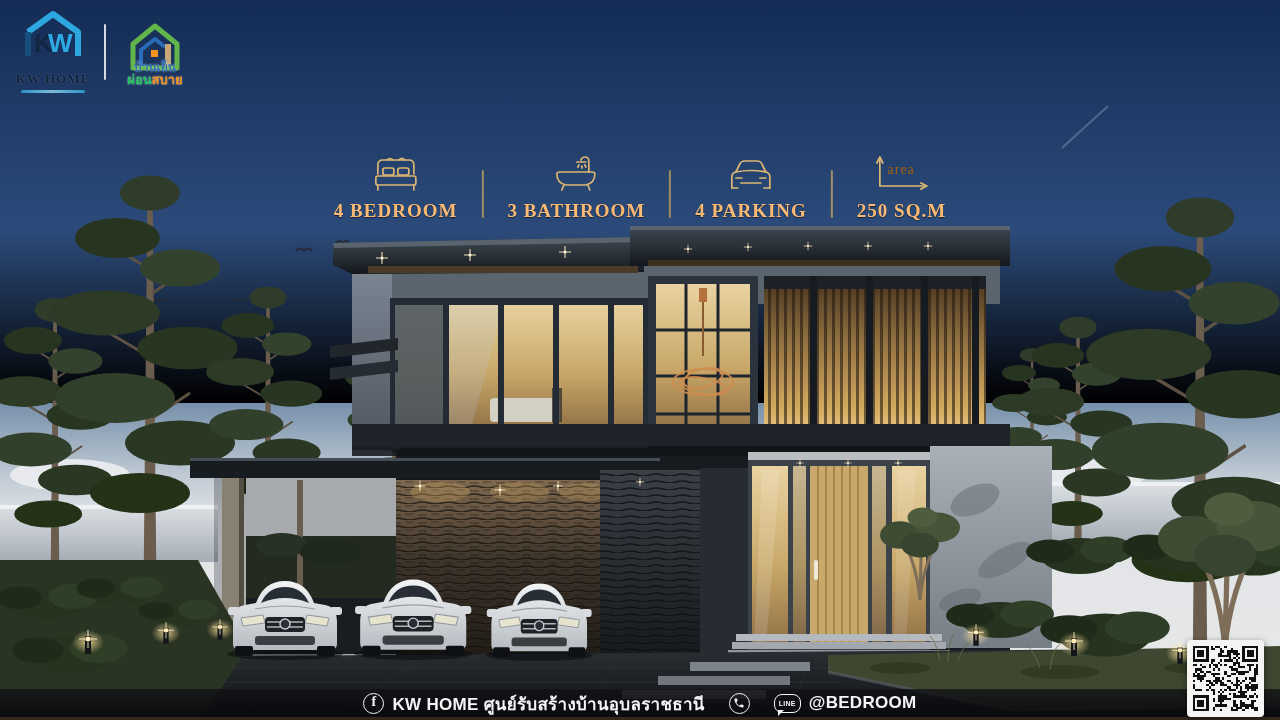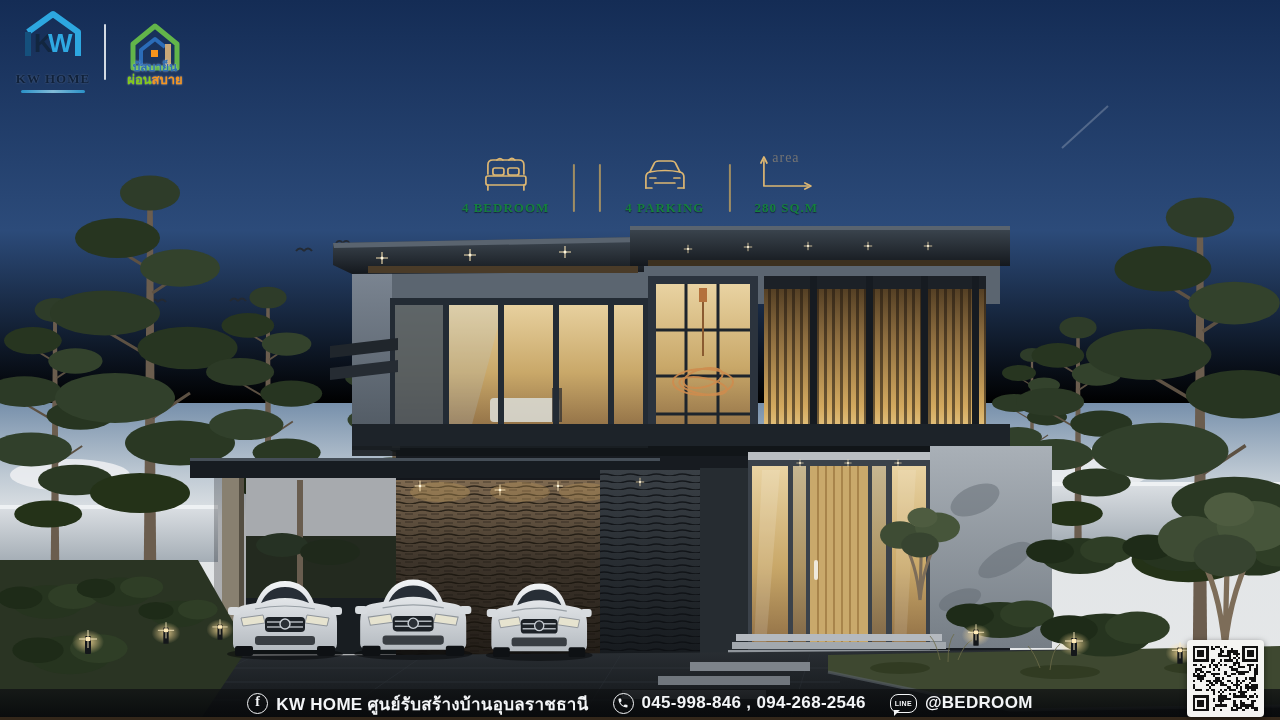--- a/index.html
+++ b/index.html
@@ -13,43 +13,43 @@
   .kw-name{font-family:Liberation Serif, serif;font-weight:bold;font-size:13px;
            letter-spacing:1px;color:#10213a;text-shadow:0 0 2px rgba(255,255,255,.25);margin-top:11px;}
   .kw-tagline{width:64px;height:3px;margin-top:3px;border-radius:2px;
               background:linear-gradient(90deg,#2da7e0,#9adcf5,#2da7e0);opacity:.8;}
   .brand-divider{width:2px;height:56px;background:#e8edf2;opacity:.9;border-radius:1px;}
   .partner-logo{display:flex;flex-direction:column;align-items:center;width:74px;margin-top:2px;}
   .partner-line1{font-weight:bold;font-size:12px;line-height:11px;color:#2f6fb5;
                  text-shadow:0 0 2px rgba(255,255,255,.55);margin-top:-12px;}
   .partner-line2{font-weight:bold;font-size:13px;line-height:13px;
                  text-shadow:0 0 2px rgba(255,255,255,.55);}
-  .partner-line2 .p1{color:#84cc16;}
+  .partner-line2 .p1{color:#22c55e;}
   .partner-line2 .p2{color:#f7941d;margin-top:32px;}
 
   
   .gold-text{background:linear-gradient(180deg,#fdf3c0 0%,#eed694 28%,#d3aa52 52%,#a37d2f 72%,#eed염 0,#eed89b 100%);
              -webkit-background-clip:text;background-clip:text;color:transparent;}
   .title-block{position:absolute;top:26px;left:0;width:100%;text-align:center;z-index:4;}
   .poster-title{margin:0;font-family:"Liberation Serif",serif;font-weight:bold;font-size:47px;
                 letter-spacing:5px;filter:drop-shadow(0 2px 2px rgba(0,0,0,.45));}
   .poster-price{margin:10px 0 0 0;font-family:"Liberation Serif",serif;font-weight:bold;
                 font-size:27px;letter-spacing:2px;filter:drop-shadow(0 1px 1px rgba(0,0,0,.4));}
 
   
   .features{position:absolute;top:150px;left:50%;transform:translateX(-50%);
             display:flex;align-items:flex-end;gap:24px;z-index:4;}
   .feature{display:flex;flex-direction:column;align-items:center;gap:6px;}
   .feature .icon-box{height:44px;display:flex;align-items:flex-end;justify-content:center;position:relative;}
   .feature svg{stroke:#dcb672;fill:none;stroke-width:1.7;stroke-linecap:round;stroke-linejoin:round;}
-  .feature-label{font-family:"Liberation Serif",serif;font-weight:bold;font-size:13px;
-                 letter-spacing:1px;color:#15803d;text-shadow:0 1px 1px rgba(0,0,0,.5);white-space:nowrap;text-align:center;}
+  .feature-label{font-family:"Liberation Serif",serif;font-weight:bold;font-size:19px;
+                 letter-spacing:1px;color:#fdba74;text-shadow:0 1px 1px rgba(0,0,0,.5);white-space:nowrap;text-align:center;}
   .feature-divider{width:2px;height:48px;margin-bottom:4px;background:#c9a55e;opacity:.75;border-radius:1px;}
-  .area-caption{position:absolute;left:14px;top:0;font-family:"Liberation Serif",serif;
-                font-size:14px;color:#737373;letter-spacing:1px;}
+  .area-caption{position:absolute;left:14px;top:12px;font-family:"Liberation Serif",serif;
+                font-size:14px;color:#a16207;letter-spacing:1px;}
 
   
   .footer-bar{position:absolute;left:0;bottom:0;width:100%;height:31px;z-index:6;
               background:linear-gradient(180deg,rgba(16,18,20,.78),rgba(8,10,12,.94));
               border-bottom:3px solid #33271a;box-sizing:border-box;
               display:flex;align-items:center;justify-content:center;gap:24px;
               color:#f3f5f7;font-size:17px;font-weight:bold;letter-spacing:.3px;}
   .contact{display:flex;align-items:center;gap:8px;white-space:nowrap;}
   .circle-icon{width:21px;height:21px;border:1.7px solid #f3f5f7;border-radius:50%;
                display:grid;place-items:center;box-sizing:border-box;}
@@ -428,21 +428,21 @@
       <span class="kw-tagline"></span>
     </div>
     <span class="brand-divider"></span>
     <div class="partner-logo">
       <svg width="60" height="54" viewBox="0 0 60 54">
         <path d="M8,24 L30,6 L52,24 V48 H8 Z" fill="none" stroke="#62b54a" stroke-width="5" stroke-linejoin="round"></path>
         <path d="M16,46 V30 L30,19 L40,27" fill="none" stroke="#2b6cb8" stroke-width="4" stroke-linejoin="round"></path>
         <rect x="40" y="24" width="6" height="22" fill="#c8a878"></rect>
         <rect x="26" y="30" width="7" height="7" fill="#f7941d"></rect>
       </svg>
-      <span class="partner-line1">บ้สบาย็น</span>
+      <span class="partner-line1">บ้านเย็น</span>
       <span class="partner-line2"><span class="p1">ผ่อน</span><span class="p2">สบาย</span></span>
     </div>
   </header>
 
   <div class="title-block">
     <h1 class="poster-title gold-text">MODERN HOUSE 23</h1>
     <p class="poster-price gold-text">4,750,000 - 4,950,000 THB</p>
   </div>
 
   <div class="features">
@@ -453,20 +453,31 @@
           <path d="M14,4 Q17,1 20,4 M26,4 Q29,1 32,4"></path>
           <rect x="10" y="12" width="11" height="7" rx="2"></rect>
           <rect x="25" y="12" width="11" height="7" rx="2"></rect>
           <rect x="3" y="20" width="40" height="9" rx="2"></rect>
           <path d="M5,29 V34 M41,29 V34"></path>
         </svg>
       </span>
       <span class="feature-label">4 BEDROOM</span>
     </div>
     <span class="feature-divider"></span>
+    <div class="feature">
+      <span class="icon-box">
+        <svg width="46" height="40" viewBox="0 0 46 40">
+          <path d="M36,18 V7 Q36,3 32,3 Q29,3 28,6"></path>
+          <path d="M24,8 H33 M26,11 l-1,2 M29,12 l0,2 M32,11 l1,2"></path>
+          <path d="M4,20 Q4,18 7,18 H39 Q42,18 42,20 Q42,29 33,31 H13 Q4,29 4,20 Z"></path>
+          <path d="M11,31 L9,36 M35,31 L37,36"></path>
+        </svg>
+      </span>
+      <span class="feature-label">3 BATHROOM</span>
+    </div>
     <span class="feature-divider"></span>
     <div class="feature">
       <span class="icon-box">
         <svg width="50" height="36" viewBox="0 0 50 36">
           <path d="M6,30 V19 Q6,15 10,14 L14,6 Q15,3 19,3 H31 Q35,3 36,6 L40,14 Q44,15 44,19 V30"></path>
           <path d="M10,14 Q25,11 40,14"></path>
           <path d="M10,20 H16 M34,20 H40"></path>
           <path d="M15,25 H35"></path>
           <path d="M6,30 H12 M38,30 H44"></path>
         </svg>
@@ -476,38 +487,37 @@
     <span class="feature-divider"></span>
     <div class="feature">
       <span class="icon-box">
         <svg width="56" height="40" viewBox="0 0 56 40">
           <path d="M6,6 V32 H50"></path>
           <path d="M3,9 L6,3 L9,9"></path>
           <path d="M47,29 L53,32 L47,35"></path>
         </svg>
         <span class="area-caption">area</span>
       </span>
-      <span class="feature-label">280 SQ.M</span>
+      <span class="feature-label">250 SQ.M</span>
     </div>
   </div>
 
   <footer class="footer-bar">
     <div class="contact">
       <span class="circle-icon">
           <span class="fb-f">f</span>
         </span>
       <span>KW HOME ศูนย์รับสร้างบ้านอุบลราชธานี</span>
     </div>
     <div class="contact">
       <span class="circle-icon">
         <svg width="12" height="12" viewBox="0 0 24 24">
             <path fill="#f3f5f7" d="M6.62 10.79c1.44 2.83 3.76 5.14 6.59 6.59l2.2-2.2c.27-.27.67-.36 1.02-.24 1.12.37 2.33.57 3.57.57.55 0 1 .45 1 1V20c0 .55-.45 1-1 1-9.39 0-17-7.61-17-17 0-.55.45-1 1-1h3.5c.55 0 1 .45 1 1 0 1.25.2 2.45.57 3.57.11.35.03.74-.25 1.02l-2.2 2.2z"></path>
           </svg>
       </span>
-      <span>045-998-846 , 094-268-2546</span>
     </div>
     <div class="contact">
       <span class="line-badge">LINE</span>
       <span>@BEDROOM</span>
     </div>
   </footer>
 
   <div class="qr">
     <svg viewBox="0 0 29 29" shape-rendering="crispEdges">
         <g id="qr-modules" fill="#111">

